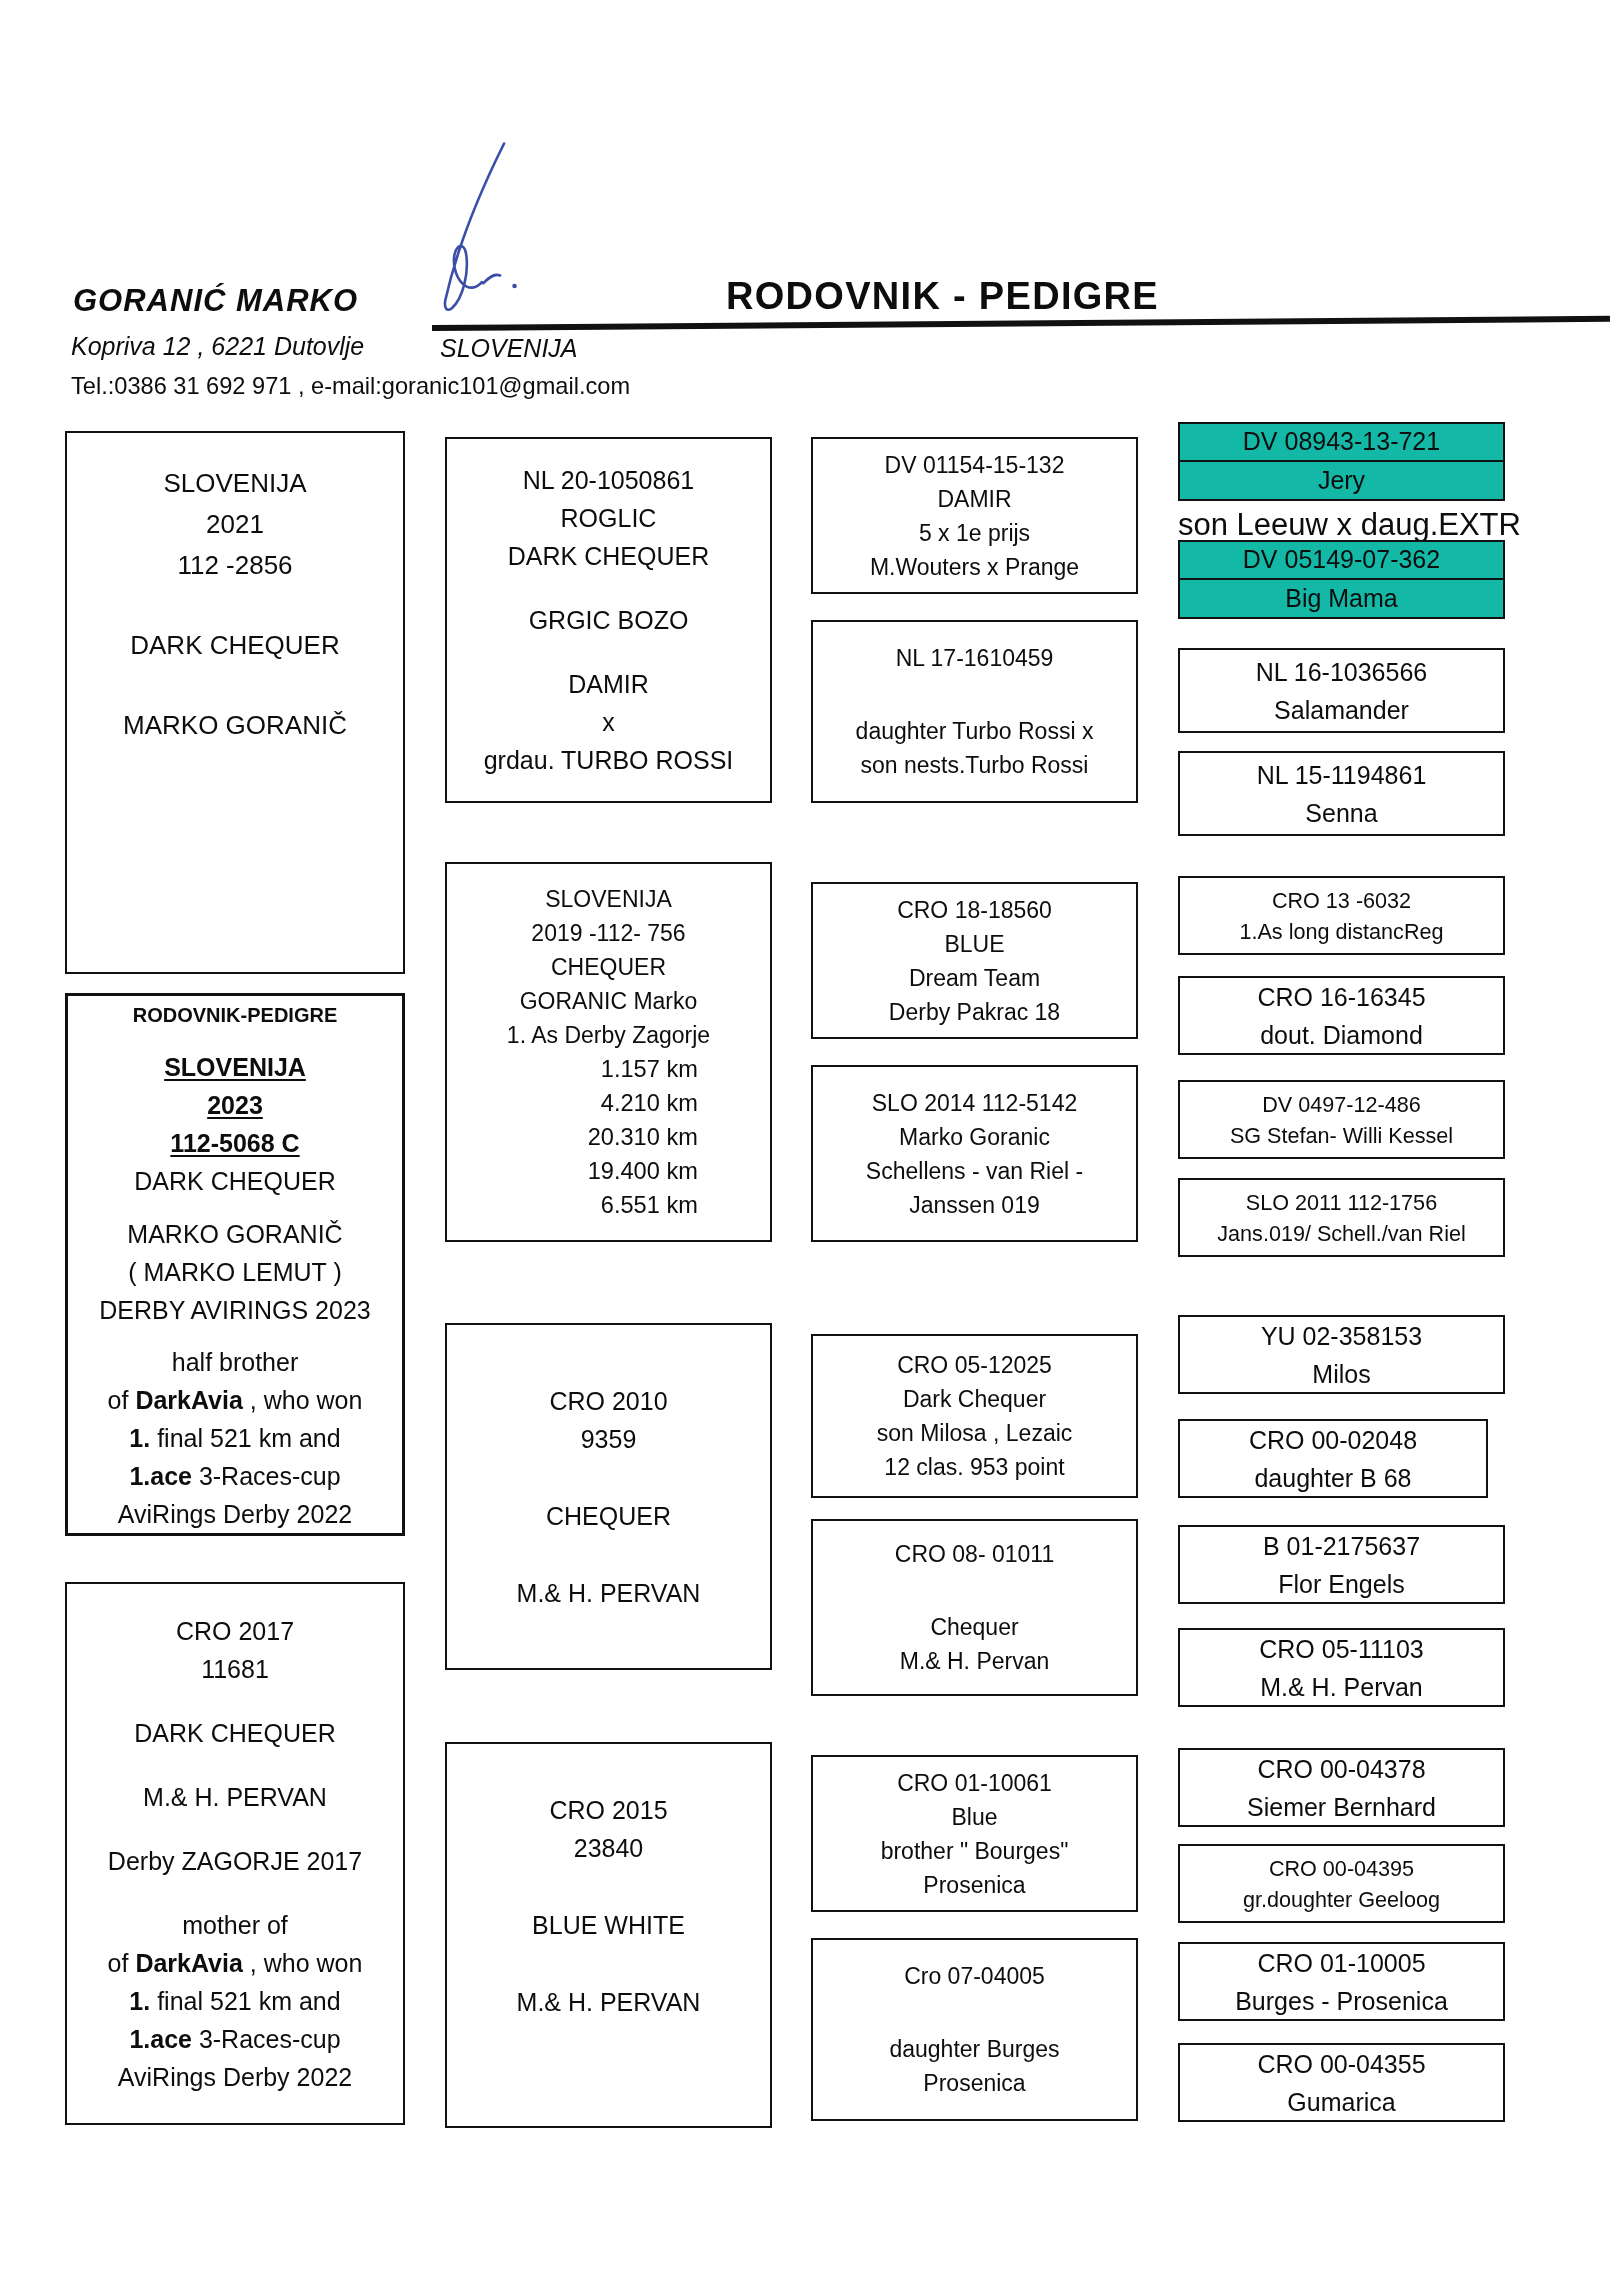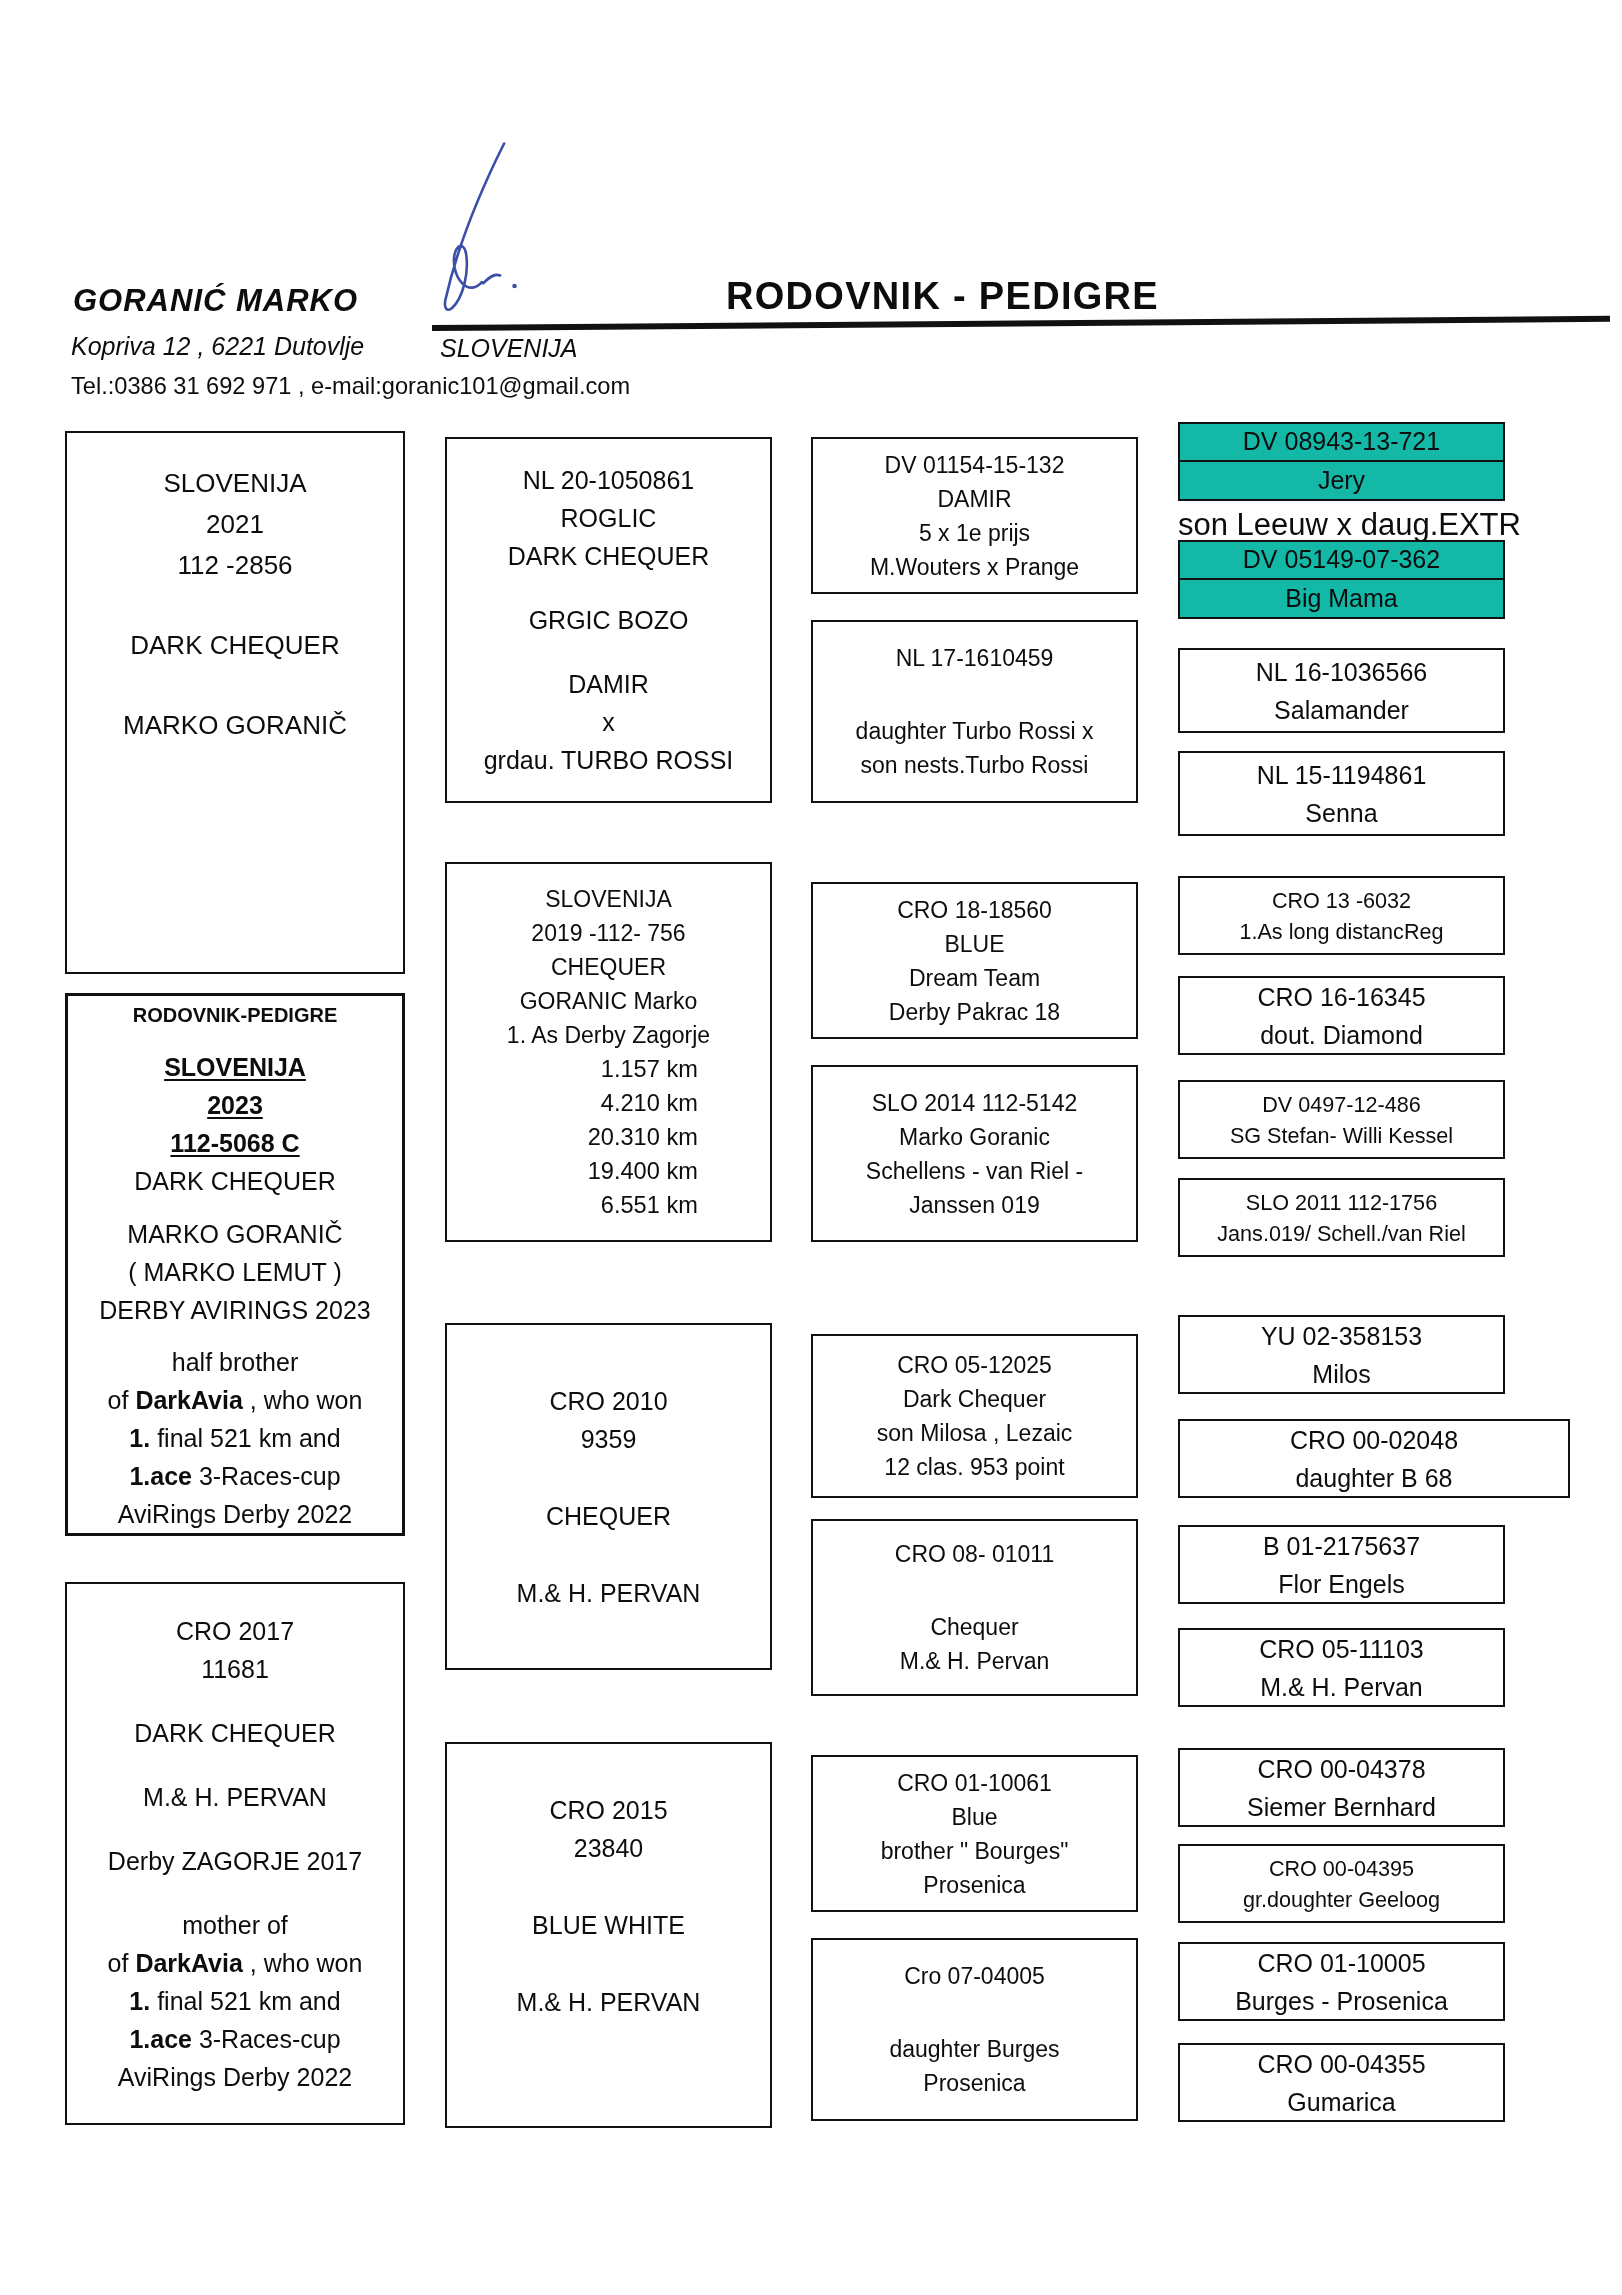--- a/index.html
+++ b/index.html
@@ -332,21 +332,21 @@
 </div>
 <div class="bx f-xs" style="left:1178px; top:1178px; width:327px; height:79px;">
   <span class="ln">SLO 2011 112-1756</span>
   <span class="ln">Jans.019/ Schell./van Riel</span>
 </div>
 
 <div class="bx f-md" style="left:1178px; top:1315px; width:327px; height:79px;">
   <span class="ln">YU 02-358153</span>
   <span class="ln">Milos</span>
 </div>
-<div class="bx f-md" style="left:1178px; top:1419px; width:392px; height:79px;">
+<div class="bx f-md" style="left:1178px; top:1419px; width:310px; height:79px;">
   <span class="ln">CRO 00-02048</span>
   <span class="ln">daughter  B 68</span>
 </div>
 <div class="bx f-md" style="left:1178px; top:1525px; width:327px; height:79px;">
   <span class="ln">B 01-2175637</span>
   <span class="ln">Flor  Engels</span>
 </div>
 <div class="bx f-md" style="left:1178px; top:1628px; width:327px; height:79px;">
   <span class="ln">CRO 05-11103</span>
   <span class="ln">M.&amp; H. Pervan</span>

